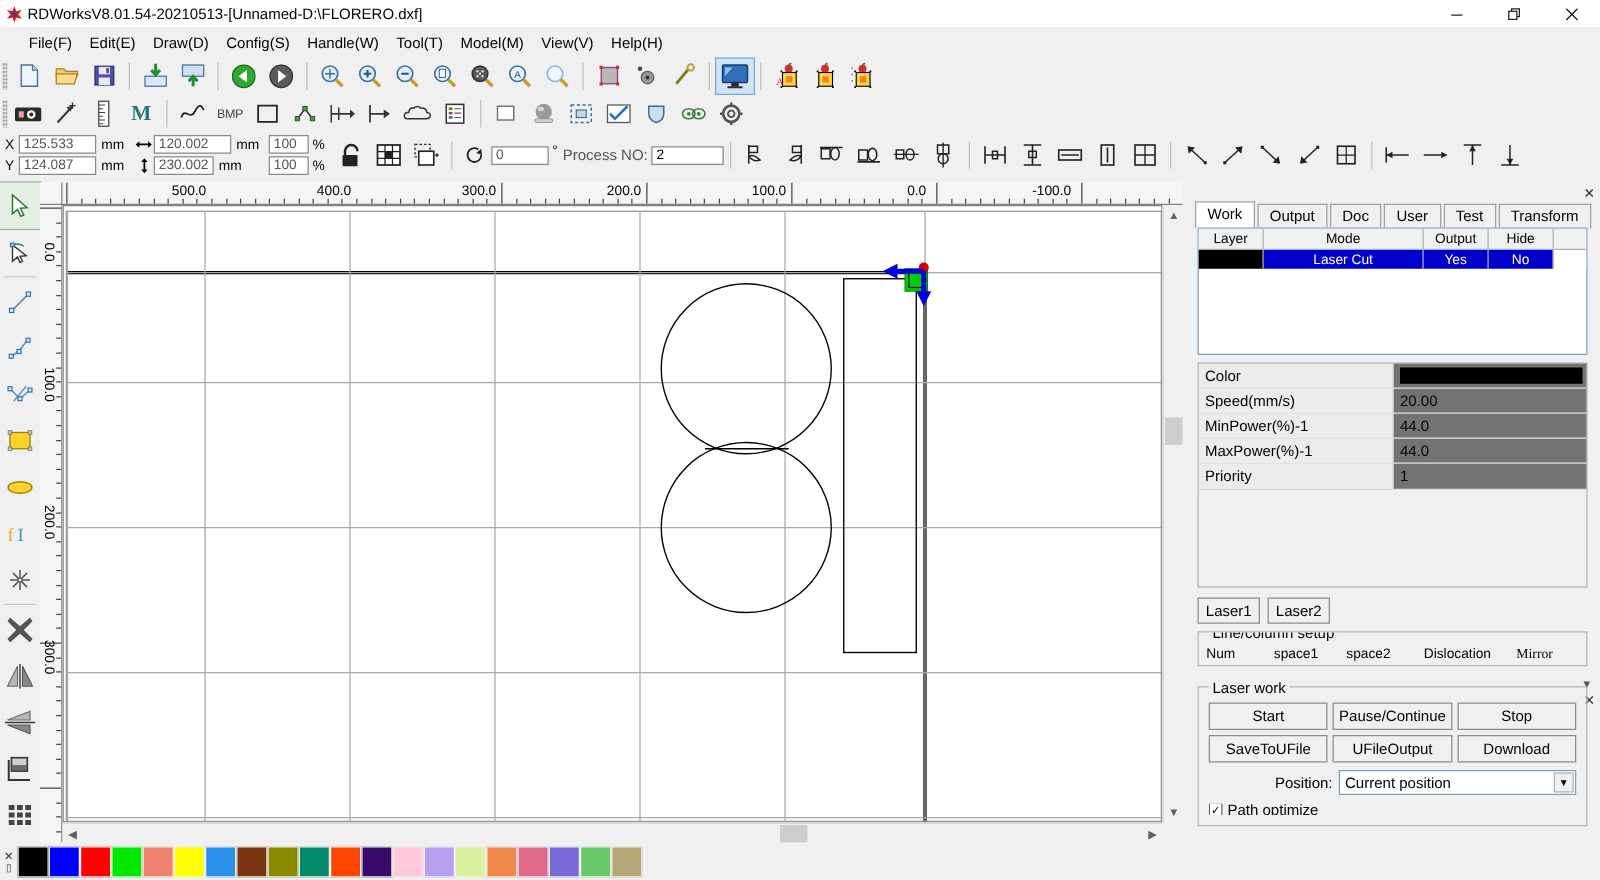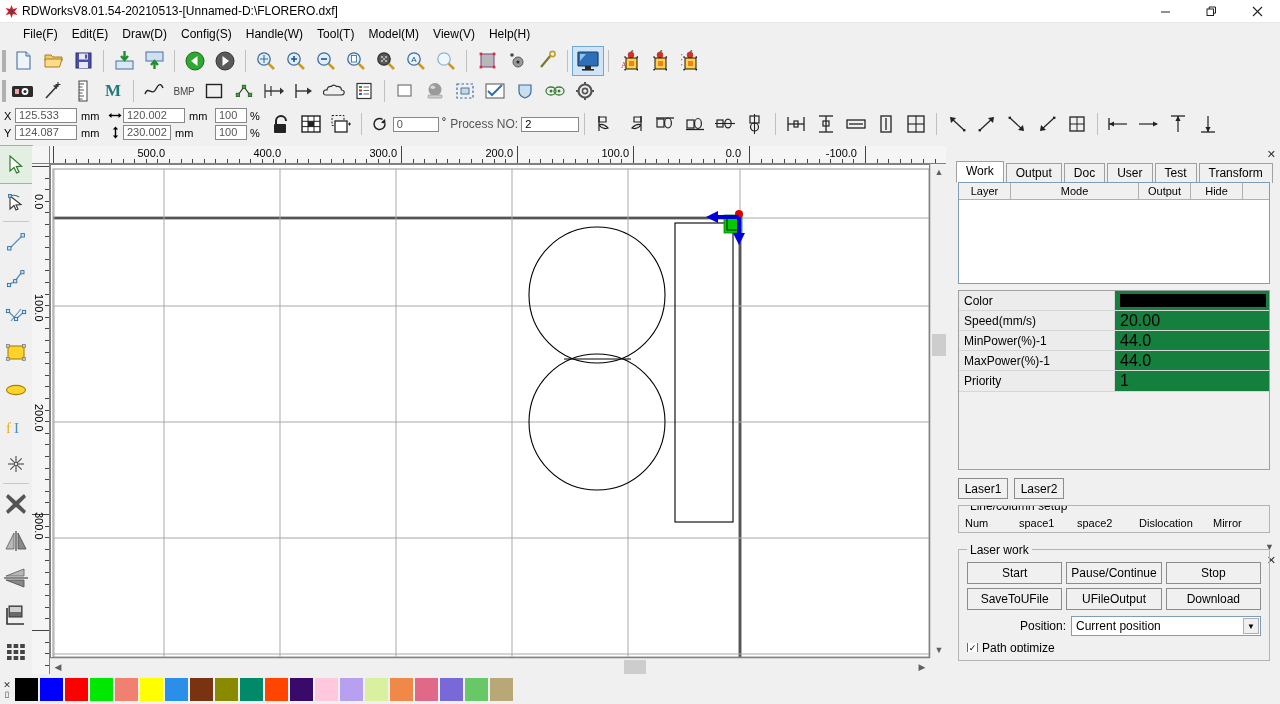--- a/index.html
+++ b/index.html
@@ -112,21 +112,21 @@
   .layer-table { margin: 0 10px; border: 1px solid #7f9db9; background: #fff; height: 102px; position: relative; }
   .lt-head { display: flex; height: 17px; background: #f0f0f0; border-bottom: 1px solid #b0b0b0; }
   .lt-th { font-size: 11px; display:flex; align-items:center; justify-content:center; border-right: 1px solid #b0b0b0; }
   .lt-row { display: flex; height: 15px; }
   .lt-td { font-size: 11px; display:flex; align-items:center; justify-content:center; border-right: 1px solid #c8c8c8; }
   .lt-row.sel .lt-td { background: #0000cc; color: #fff; }
 
   .param-table { margin: 6px 10px 0 10px; border: 1px solid #a0a0a0; background: #fff; }
   .pr { display: flex; height: 20px; border-bottom: 1px solid #d7d7d7; }
   .pr-k { width: 156px; background: #ececec; font-size: 12px; display:flex; align-items:center; padding-left: 5px; border-right: 1px solid #d7d7d7; }
-  .pr-v { flex: 1; font-size: 16px; display:flex; align-items:center; padding-left: 5px; background:#15803d; }
+  .pr-v { flex: 1; font-size: 12px; display:flex; align-items:center; padding-left: 5px; background:#737373; }
   .color-chip { width: 146px; height: 13px; }
 
   .laser-tabs { display: flex; gap: 6px; padding: 8px 0 0 10px; }
   .lbtn { width: 50px; height: 21px; border: 1px solid #8c8c8c; background: #f0f0f0; font-size: 12px; display:flex; align-items:center; justify-content:center; }
 
   .grpbox { margin: 6px 10px 0 10px; border: 1px solid #b4b4b4; position: relative; padding: 10px 6px 6px 6px; }
   .grp-title { position: absolute; top: -7px; left: 8px; background: #f0f0f0; font-size: 12px; padding: 0 3px; }
   .lc-head { display: flex; font-size: 11px; color: #000; }
   .lc-head span { text-align: left; }
 
@@ -1106,20 +1106,27 @@
     </div>
 
     <div class="layer-table">
       <div class="lt-head">
         <div class="lt-th" style="width:52px;">Layer</div>
         <div class="lt-th" style="width:128px;">Mode</div>
         <div class="lt-th" style="width:52px;">Output</div>
         <div class="lt-th" style="width:52px;text-align:center;">Hide</div>
         <div class="lt-th" style="flex:1;border-right:none;"></div>
       </div>
+      <div class="lt-row sel">
+        <div class="lt-td" style="width:52px;background:#000000 !important;"></div>
+        <div class="lt-td" style="width:128px;">Laser Cut</div>
+        <div class="lt-td" style="width:52px;">Yes</div>
+        <div class="lt-td" style="width:52px;">No</div>
+        <div class="lt-td" style="flex:1;background:#fff !important;border-right:none;"></div>
+      </div>
     </div>
 
     <div class="param-table">
       <div class="pr">
         <div class="pr-k">Color</div>
         <div class="pr-v">
           <span class="color-chip" id="color-chip" style="background: rgb(0, 0, 0);"></span>
         </div>
       </div>
       <div class="pr">
@@ -1146,21 +1153,21 @@
       <div class="lbtn">Laser2</div>
     </div>
 
     <div class="grpbox" style="height:28px;overflow:hidden;padding-top:8px;">
       <div class="grp-title">Line/column setup</div>
       <div class="lc-head" style="margin-top:3px;">
         <span style="width:54px;">Num</span>
         <span style="width:58px;">space1</span>
         <span style="width:62px;">space2</span>
         <span style="width:74px;">Dislocation</span>
-        <span style="width:48px;">Mirror</span>
+        <span style="width:48px;font-family:Liberation Serif, serif;">Mirror</span>
       </div>
     </div>
 
     <div style="position:absolute;right:6px;top:396px;font-size:9px;color:#555;">▼</div>
     <div style="position:absolute;right:4px;top:408px;font-size:11px;color:#333;">✕</div>
 
     <div class="grpbox" style="margin-top:16px;padding:12px 8px 8px 8px;">
       <div class="grp-title">Laser work</div>
       <div class="lw-grid">
         <div class="wbtn2">Start</div>

